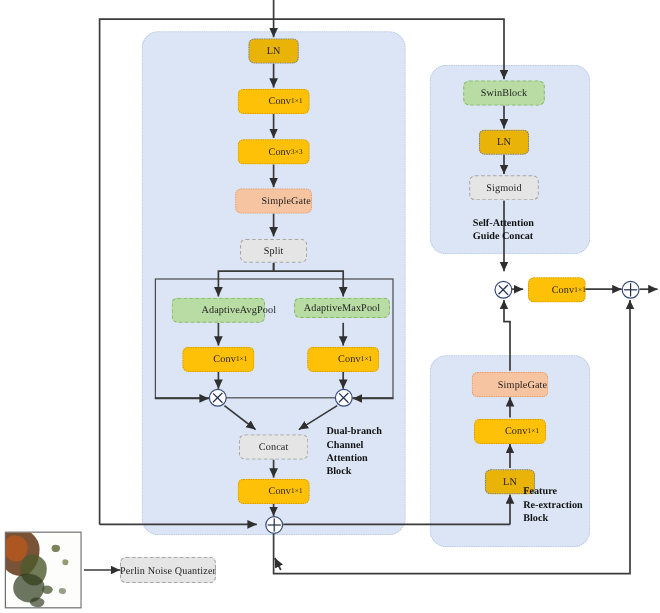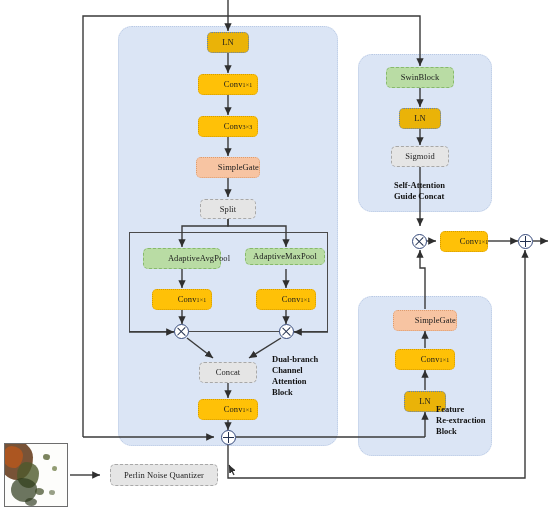--- a/index.html
+++ b/index.html
@@ -289,21 +289,21 @@
   <div class="node n-ln" style="left:404px; top:391px; width:42px; height:21px;">
     <span>LN</span>
   </div>
 
   <div class="caption" style="left:436px; top:404px; width:90px;">Feature
 Re-extraction
 Block</div>
 
   <div class="op-node op-add" style="left:221px; top:430px;"></div>
 
-  <div class="node n-gray" style="left:100px; top:464px; width:108px; height:22px;margin-left:10px;">
+  <div class="node n-gray" style="left:100px; top:464px; width:80px; height:22px;">
     <span>Perlin Noise Quantizer</span>
   </div>
 
   <div class="thumb" style="left:4px; top:443px; width:64px; height:64px;">
     <div class="sky"></div>
     <div class="blob" style="left:-6px; top:-4px; width:34px; height:40px; background:#6d4426; opacity:.92;"></div>
     <div class="blob" style="left:-2px; top:2px; width:20px; height:22px; background:#b5571d; opacity:.85;"></div>
     <div class="blob" style="left:12px; top:18px; width:22px; height:26px; background:#4e5a2c; opacity:.8;"></div>
     <div class="blob" style="left:6px; top:34px; width:26px; height:24px; background:#2e3a1c; opacity:.7;"></div>
     <div class="blob" style="left:38px; top:10px; width:7px; height:6px; background:#5a6436; opacity:.8;"></div>

